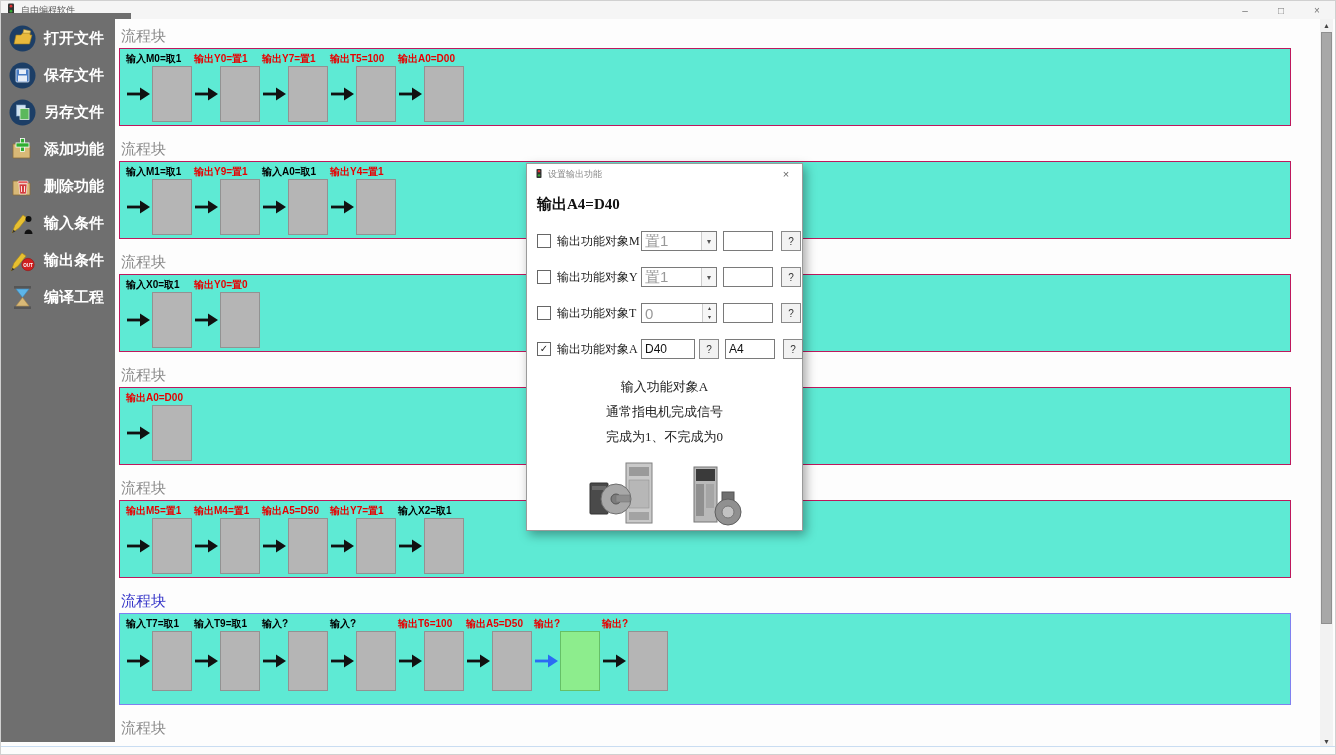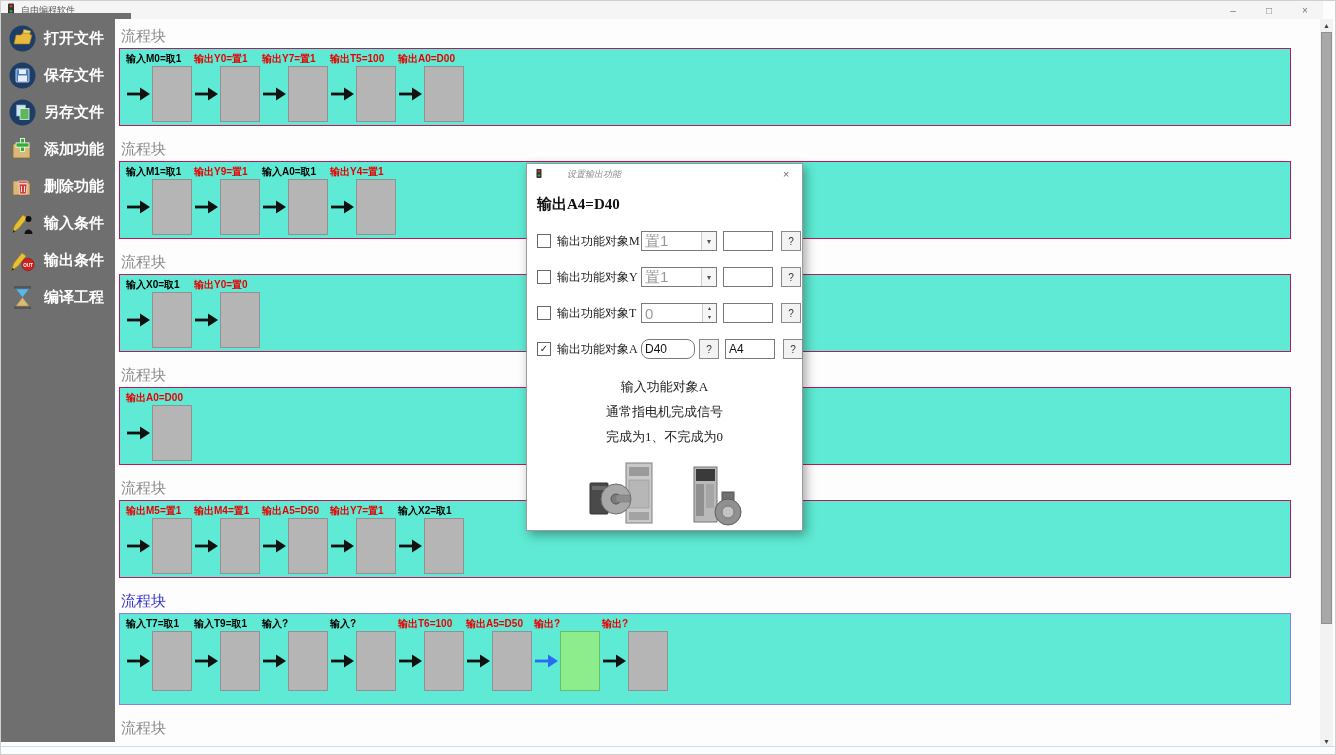--- a/index.html
+++ b/index.html
@@ -4,21 +4,21 @@
 <style>
   html,body{margin:0;padding:0;}
   body{
     width:1336px;height:755px;position:relative;overflow:hidden;
     background:#fdfdfd;font-family:"Liberation Sans",sans-serif;
     border:1px solid #d0d0d0;box-sizing:border-box;
     --output-label:#e80000;--input-label:#000000;--active-box:#8ded8d;
     --active-arrow:#2b6bf3;--selected-border:#8080f0;--selected-title:#3434c8;--box-fill:#b5b5b5;
   }
   
-  .titlebar{position:absolute;top:0;left:0;right:12px;height:18px;background:#f5f5f5;
+  .titlebar{position:absolute;top:0;left:0;right:0;height:18px;background:#f5f5f5;
     display:flex;align-items:center;padding-left:4px;gap:4px;}
   .title-text{font-size:9px;color:#555;}
   .win-controls{margin-left:auto;display:flex;height:100%;}
   .win-btn{width:36px;height:100%;display:flex;align-items:center;justify-content:center;
     font-size:10px;color:#777;}
   
   .sidebar{position:absolute;top:12px;left:0;width:130px;height:729px;background:#6f6f6f;
     box-sizing:border-box;padding-top:10px;}
   .side-btn{display:flex;align-items:center;gap:8px;padding-left:8px;height:30px;margin-bottom:7px;}
   .side-icon{width:27px;height:27px;flex:none;display:flex;align-items:center;justify-content:center;}
@@ -48,41 +48,41 @@
   .sb-btn{position:absolute;left:0;width:13px;height:13px;display:flex;align-items:center;
     justify-content:center;font-size:7px;color:#444;}
   .sb-up{top:0;}.sb-down{bottom:0;}
   .sb-thumb{position:absolute;top:13px;left:1px;width:11px;height:592px;background:#a8a8a8;
     border:1px solid #8f8f8f;box-sizing:border-box;}
   .bottom-edge{position:absolute;left:0;right:0;bottom:0;height:7px;background:#fcfcfc;
     border-top:1px solid #c9ddf2;}
   
   .dialog{position:absolute;left:525px;top:162px;width:277px;height:368px;background:#fff;
     border:1px solid #9a9a9a;box-shadow:3px 4px 10px rgba(0,0,0,0.35);z-index:10;box-sizing:border-box;}
-  .dlg-titlebar{height:20px;display:flex;align-items:center;padding:0 2px 0 7px;gap:23px;font-style:italic;}
+  .dlg-titlebar{height:20px;display:flex;align-items:center;padding:0 2px 0 7px;gap:4px;}
   .dlg-title-text{font-size:9px;color:#888;}
   .dlg-close{margin-left:auto;width:28px;height:100%;display:flex;align-items:center;
     justify-content:center;font-size:11px;color:#666;}
   .dlg-heading{font-family:"Liberation Serif",serif;font-size:15px;font-weight:bold;color:#111;
     margin:10px 0 4px 10px;height:20px;line-height:20px;}
   .drow{display:flex;align-items:center;margin:14px 8px 0 10px;height:22px;}
   .drow:first-child{margin-top:16px;}
   .cb{width:12px;height:12px;border:1px solid #666;background:#fff;font-size:10px;line-height:12px;
     text-align:center;color:#222;flex:none;margin-right:6px;box-sizing:content-box;}
   .dlabel{font-family:"Liberation Serif",serif;font-size:12px;color:#222;width:84px;flex:none;white-space:nowrap;}
   .combo,.spinner{width:76px;height:20px;border:1px solid #7a7a7a;background:#fff;display:flex;
     align-items:center;box-sizing:border-box;flex:none;}
   .combo-text,.spin-text{flex:1;padding-left:3px;font-size:15px;color:#999;}
   .combo-arrow{width:14px;height:100%;font-size:8px;color:#555;display:flex;align-items:center;
     justify-content:center;border-left:1px solid #ccc;background:#f6f6f6;}
   .spin-btns{width:13px;height:100%;display:flex;flex-direction:column;border-left:1px solid #ccc;background:#f6f6f6;}
   .spin-btns span{flex:1;font-size:6px;line-height:9px;text-align:center;color:#444;}
   .field{width:50px;height:20px;border:1px solid #7a7a7a;background:#fff;box-sizing:border-box;
     margin-left:6px;font-size:12px;color:#111;padding-left:3px;display:flex;align-items:center;flex:none;}
-  .field.wide{width:54px;border-radius:8px;}
+  .field.wide{width:54px;}
   .qbtn{width:20px;height:20px;border:1px solid #8a8a8a;background:#f2f2f2;font-size:10px;color:#333;
     display:flex;align-items:center;justify-content:center;margin-left:8px;flex:none;box-sizing:border-box;}
   .qbtn.tight{margin-left:4px;}
   .dlg-note{font-family:"Liberation Serif",serif;text-align:center;font-size:13px;color:#222;
     line-height:25px;margin-top:14px;}
   .dlg-images{display:flex;justify-content:center;align-items:flex-end;gap:24px;margin-top:12px;}
 </style>
 </head>
 <body style="--output-label: #e80000; --input-label: #000000; --active-box: #8ded8d; --active-arrow: #2b6bf3; --selected-border: #8080f0; --selected-title: #3434c8; --box-fill: #b5b5b5;">
 

